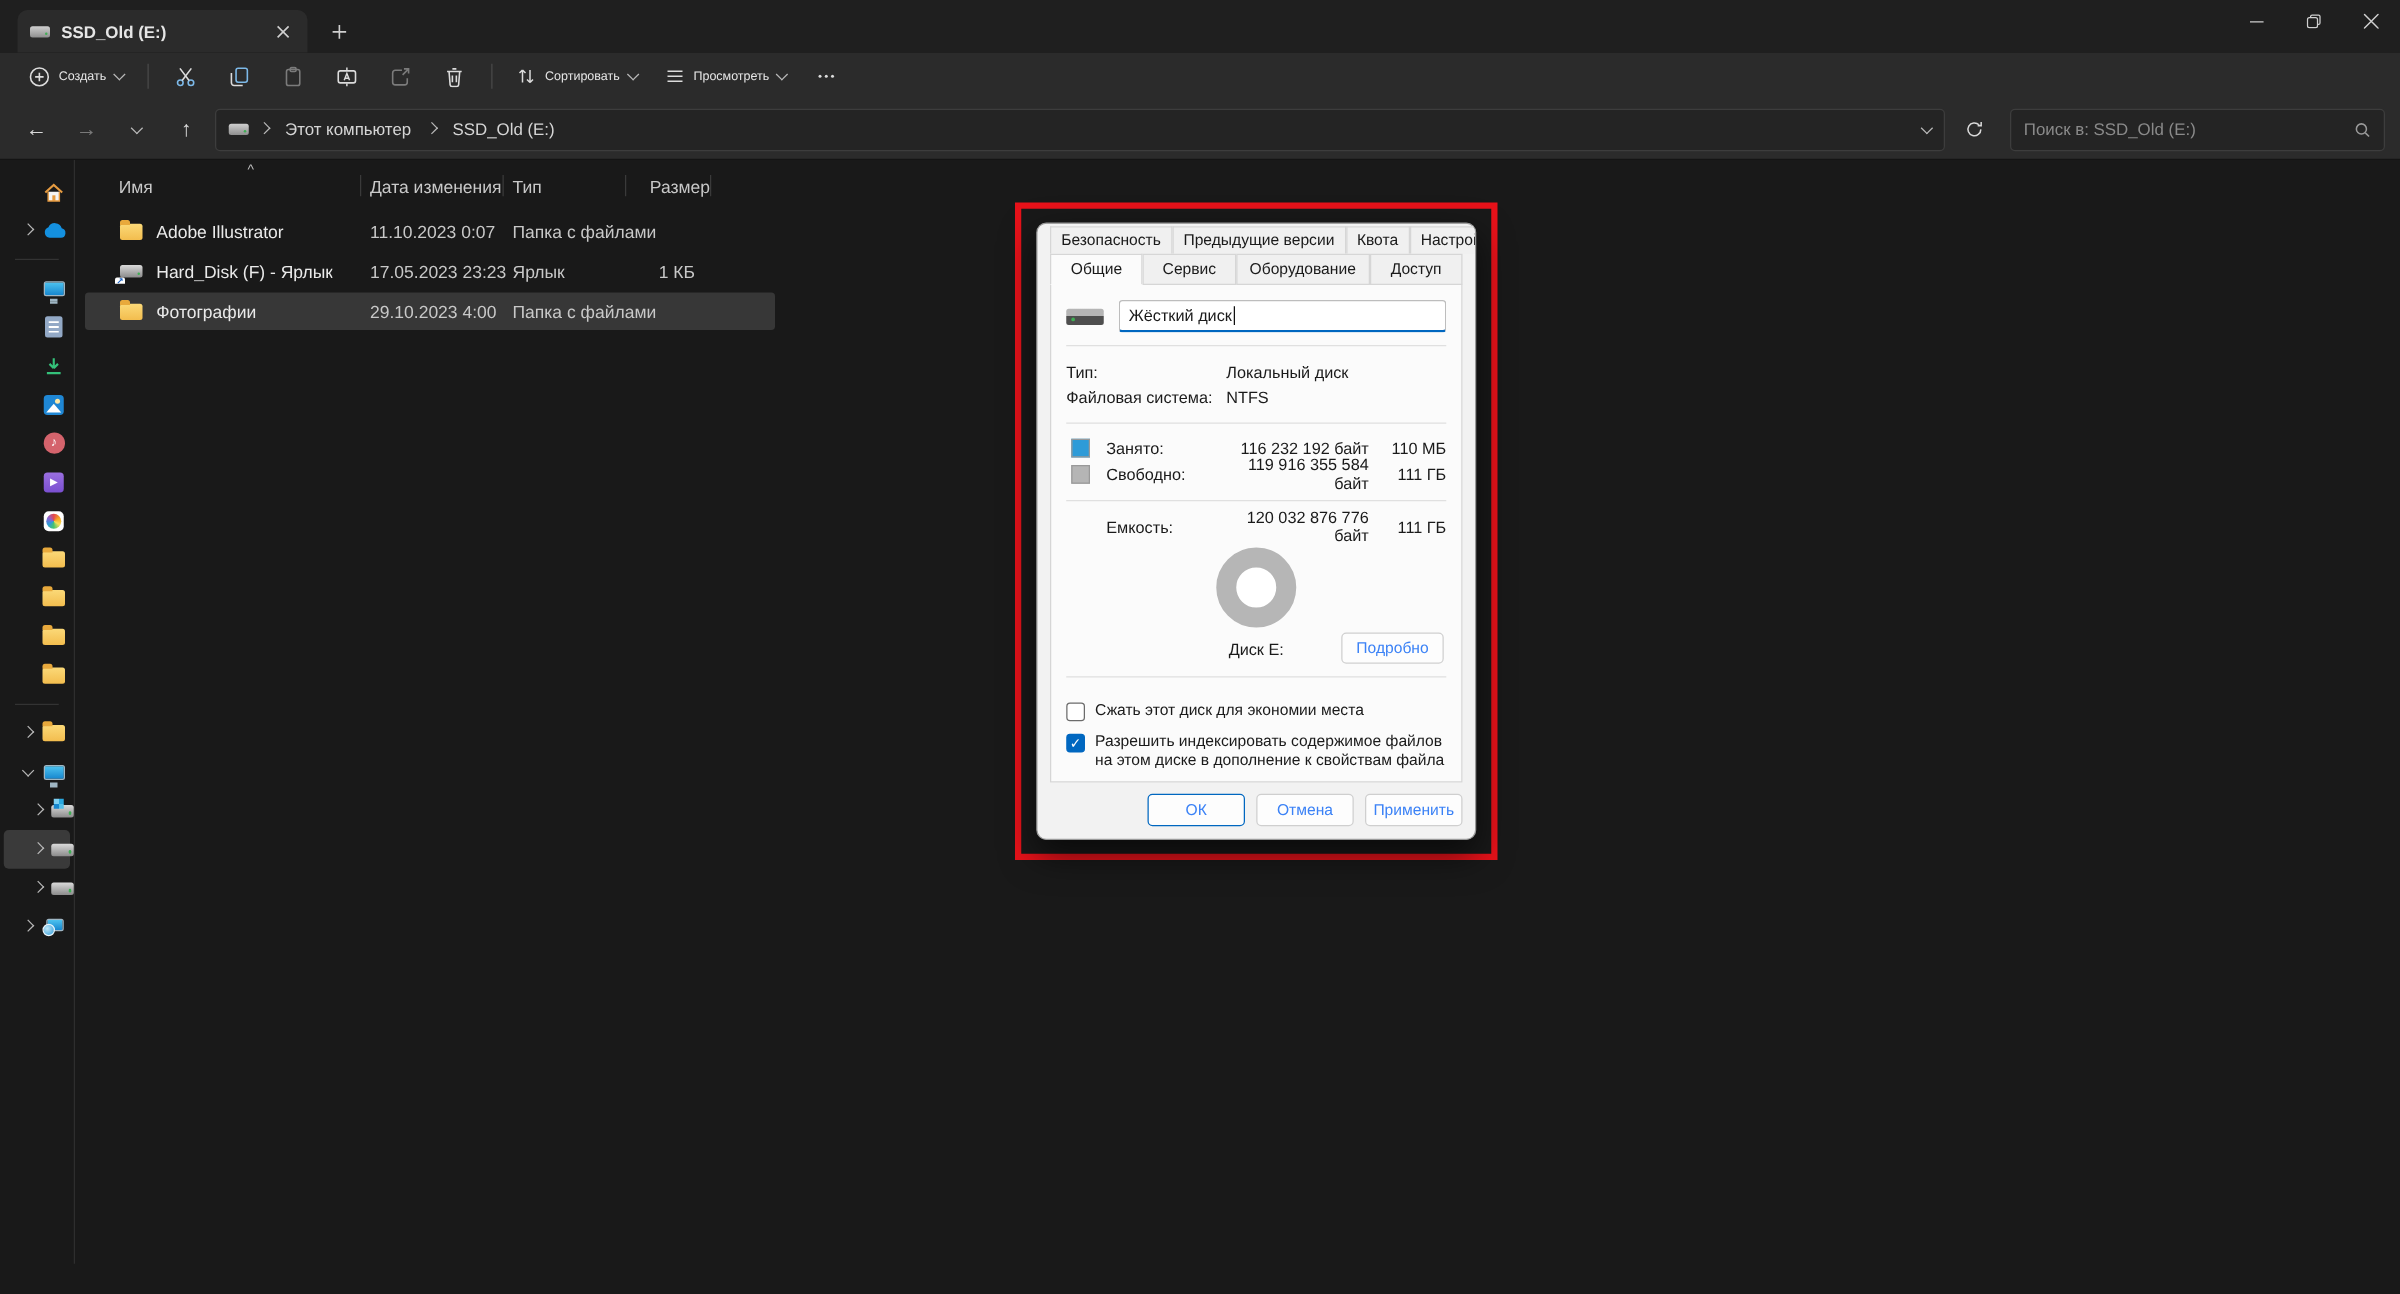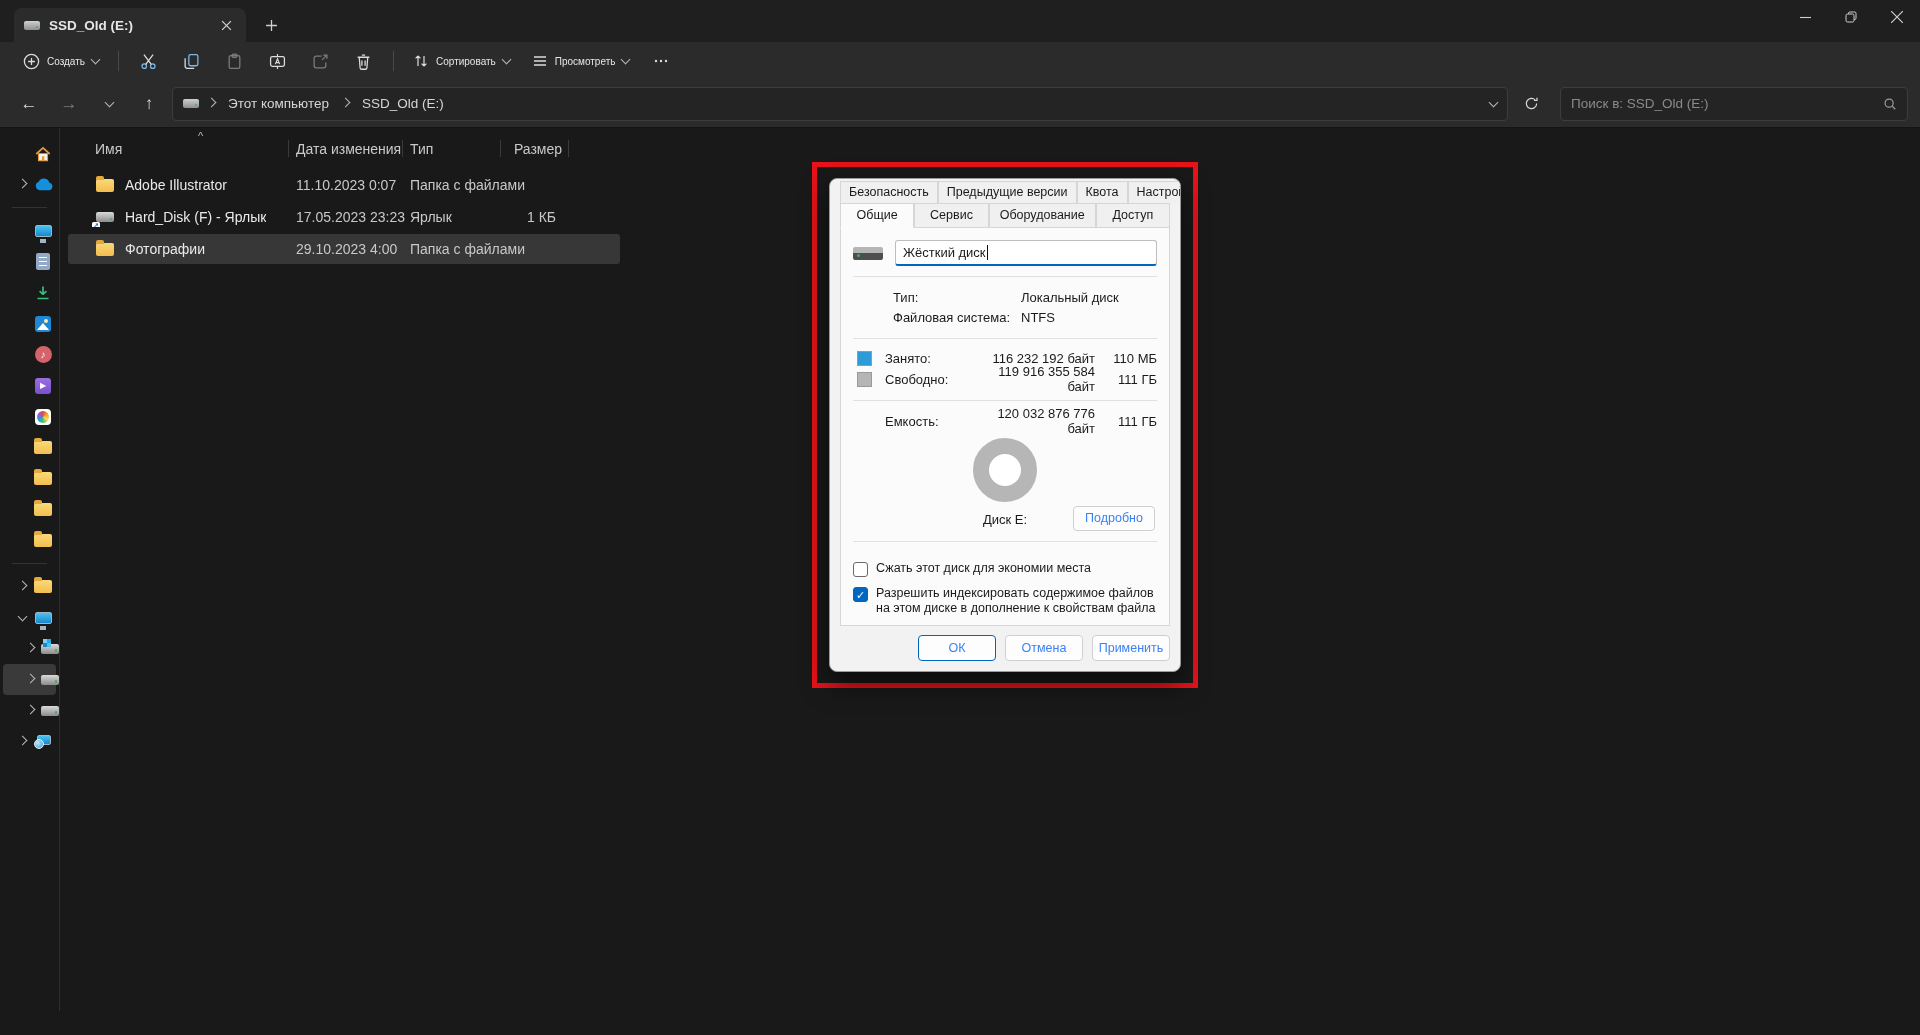--- a/index.html
+++ b/index.html
@@ -40,21 +40,21 @@
   .chev.right{transform:rotate(-45deg);}
   svg.ic{display:block;}
 
   
   .navbar{height:48px;background:var(--bar);display:flex;align-items:center;padding:0 12px;gap:6px;border-bottom:1px solid #141414;}
   .navbtn{width:34px;height:32px;display:flex;align-items:center;justify-content:center;border-radius:4px;font-size:17px;color:#d9d9d9;}
   .addressbox{flex:1;height:34px;background:var(--box);border:1px solid var(--line);border-radius:4px;
       display:flex;align-items:center;padding:0 10px;gap:9px;font-size:13.5px;color:#d5d5d5;}
   .crumb{padding:3px 4px;border-radius:3px;white-space:nowrap;}
   .addr-spacer{flex:1;}
-  .searchbox{width:348px;height:34px;background:var(--box);border:1px solid var(--line);border-radius:4px;
+  .searchbox{width:300px;height:34px;background:var(--box);border:1px solid var(--line);border-radius:4px;
       display:flex;align-items:center;padding:0 10px;gap:8px;margin-left:6px;}
   .searchbox input{flex:1;background:transparent;border:none;outline:none;color:#d5d5d5;font-size:13.5px;font-family:inherit;}
   .searchbox input::placeholder{color:#8a8a8a;}
 
   
   .main{display:flex;height:883px;}
   .sidebar{width:60px;border-right:1px solid #2e2e2e;padding:10px 0;display:flex;flex-direction:column;align-items:stretch;}
   .sb-item{height:31px;display:flex;align-items:center;justify-content:flex-start;padding-left:14px;gap:6px;border-radius:4px;margin:0 3px;position:relative;}
   .sb-item .chevslot{width:10px;display:flex;justify-content:center;}
   .sb-item.indent{padding-left:24px;}
@@ -89,21 +89,21 @@
   .list{width:560px;}
   .lrow{display:flex;align-items:center;height:30px;border-radius:3px;margin:0 0 2px 8px;position:relative;}
   .lrow.header{height:26px;color:#c9c9c9;margin-bottom:8px;}
   .lrow.selected{background:var(--sel);}
   .c-name{width:220px;padding-left:27px;display:flex;align-items:center;gap:10px;white-space:nowrap;overflow:hidden;}
   .lrow.header .c-name{padding-left:27px;}
   .c-date{width:114px;padding-left:8px;color:#c8c8c8;white-space:nowrap;}
   .c-type{width:98px;padding-left:8px;color:#c8c8c8;white-space:nowrap;}
   .c-size{width:68px;padding-right:12px;text-align:right;color:#c8c8c8;white-space:nowrap;}
   .lrow.header .c-date,.lrow.header .c-type{color:#c9c9c9;}
-  .lrow.header .c-size{text-align:center;padding-left:8px;padding-right:0;}
+  .lrow.header .c-size{text-align:right;padding-left:8px;padding-right:0;}
   .hsep{position:absolute;top:4px;width:1px;height:17px;background:#3a3a3a;}
   .sort-caret{position:absolute;left:130px;top:-6px;font-size:11px;color:#bdbdbd;}
   .name-txt{color:#eaeaea;overflow:hidden;text-overflow:ellipsis;}
   .i-shortcut{position:relative;}
   .i-shortcut .ovl{position:absolute;left:-3px;bottom:-3px;width:8px;height:8px;background:#fff;border-radius:1.5px;
      color:#1b62c4;font-size:7px;line-height:8px;text-align:center;font-weight:700;}
 
   
   .statusbar{position:absolute;left:0;right:0;bottom:0;height:24px;background:#1e1e1e;border-top:1px solid #2c2c2c;
      display:flex;align-items:center;padding:0 10px 0 16px;font-size:13px;color:#ababab;gap:12px;}
@@ -135,21 +135,21 @@
   .card{margin:-1px 10px 0;background:var(--card);border:1px solid var(--dlgborder);flex:1;padding:12px 12px 8px;display:flex;flex-direction:column;overflow:hidden;}
 
   .fieldrow{display:flex;align-items:center;gap:12px;}
   .dlg-drive2{width:30px;height:13px;background:linear-gradient(#b5b5b5 0 45%,#4e4e4e 45%);border-radius:2px;position:relative;flex:none;}
   .dlg-drive2::after{content:"";position:absolute;left:4px;bottom:3px;width:3px;height:3px;border-radius:50%;background:#3fae54;}
   .field{flex:1;height:26px;background:#fff;border:1px solid #bdbdbd;border-bottom:2px solid var(--accent);border-radius:3px;
      display:flex;align-items:center;padding:0 7px;font-size:13px;}
   .caret{width:1px;height:15px;background:#111;margin-left:1px;animation:blink 1.1s steps(1) infinite;}
   @keyframes blink{50%{opacity:0;}}
   .dhr{height:1px;background:var(--dlgline);margin:10px 0;}
-  .kv{display:flex;height:21px;align-items:center;margin-left:40px;}
+  .kv{display:flex;height:21px;align-items:center;}
   .kv .k{width:128px;color:#1a1a1a;}
   .usage{display:flex;height:21px;align-items:center;position:relative;padding-left:32px;}
   .swatch{position:absolute;left:4px;width:15px;height:15px;border:1px solid #999;}
   .usage .k{width:96px;}
   .bytes{flex:1;text-align:right;}
   .hsize{width:62px;text-align:right;}
   .donut-wrap{display:flex;justify-content:center;margin:6px 0 2px;}
   .donut{width:64px;height:64px;border-radius:50%;border:16px solid #b6b6b6;background:#fff;}
   .disk-row{position:relative;height:26px;margin-top:2px;}
   .disk-row .dl{position:absolute;left:0;right:0;text-align:center;top:6px;}

